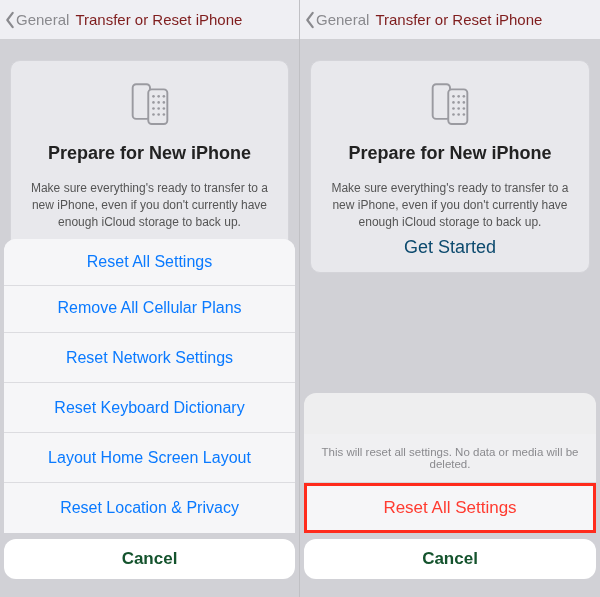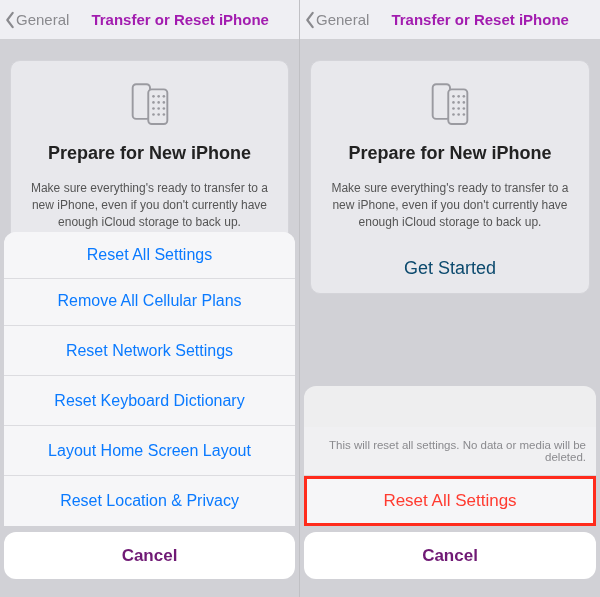--- a/index.html
+++ b/index.html
@@ -31,24 +31,24 @@
   .navbar .back {
     display: flex;
     align-items: center;
     color: #8a8a8e;
     font-size: 15px;
     cursor: pointer;
     text-align: right;
   }
   .navbar .back svg { width: 12px; height: 18px; }
   .navbar .title {
-    font-weight: 700;
+    font-weight: 400;
     font-size: 15px;
-    color: #a21caf;
-    margin-left: 20px;
+    color: #7f1d1d;
+    margin-left: 4px;
   }
   .card {
     margin: 20px 10px 0 10px;
     background: #e8e8ec;
     border: 1px solid #d4d4d9;
     border-radius: 10px;
     padding: 18px 12px 14px 12px;
     text-align: center;
   }
   .card .icons {
@@ -60,21 +60,21 @@
   .card-title {
     font-weight: 700;
     font-size: 18px;
     color: #222;
     margin-bottom: 16px;
   }
   .card-desc {
     font-size: 12px;
     line-height: 1.4;
     color: #555;
-    margin-bottom: 28px;
+    margin-bottom: 7px;
     padding: 0 4px;
   }
   .card-link {
     color: #0c4a6e;
     font-size: 18px;
     cursor: pointer;
   }
   .sheet {
     position: absolute;
     left: 0; right: 0; bottom: 18px;
@@ -98,43 +98,43 @@
   }
   .sheet-list .row:last-child { border-bottom: none; }
   .highlight {
     border: 3px solid #ff2b1c;
     margin: -3px;
     position: relative;
     z-index: 5;
   }
   .cancel-bar {
     background: #ffffff;
-    height: 47px;
-    display: flex;
-    align-items: center;
-    justify-content: center;
-    color: #701a75;
+    height: 40px;
+    display: flex;
+    align-items: center;
+    justify-content: center;
+    color: #14532d;
     font-size: 17px;
     font-weight: 600;
     margin: 6px 4px 0 4px;
     border-radius: 12px;
     cursor: pointer;
   }
 
   
   .confirm-sheet {
     margin: 0 4px;
     background: #eeeeef;
     border-radius: 12px 12px 0 0;
     overflow: hidden;
   }
   .confirm-header {
     font-size: 11.5px;
     color: #8a8a8e;
-    text-align: right;
+    text-align: center;
     padding: 12px 10px;
     border-bottom: 1px solid #d8d8dc;
     background: #f0f0f2;
     margin-top: 41px;
   }
   .confirm-row {
     height: 50px;
     display: flex;
     align-items: center;
     justify-content: center;

